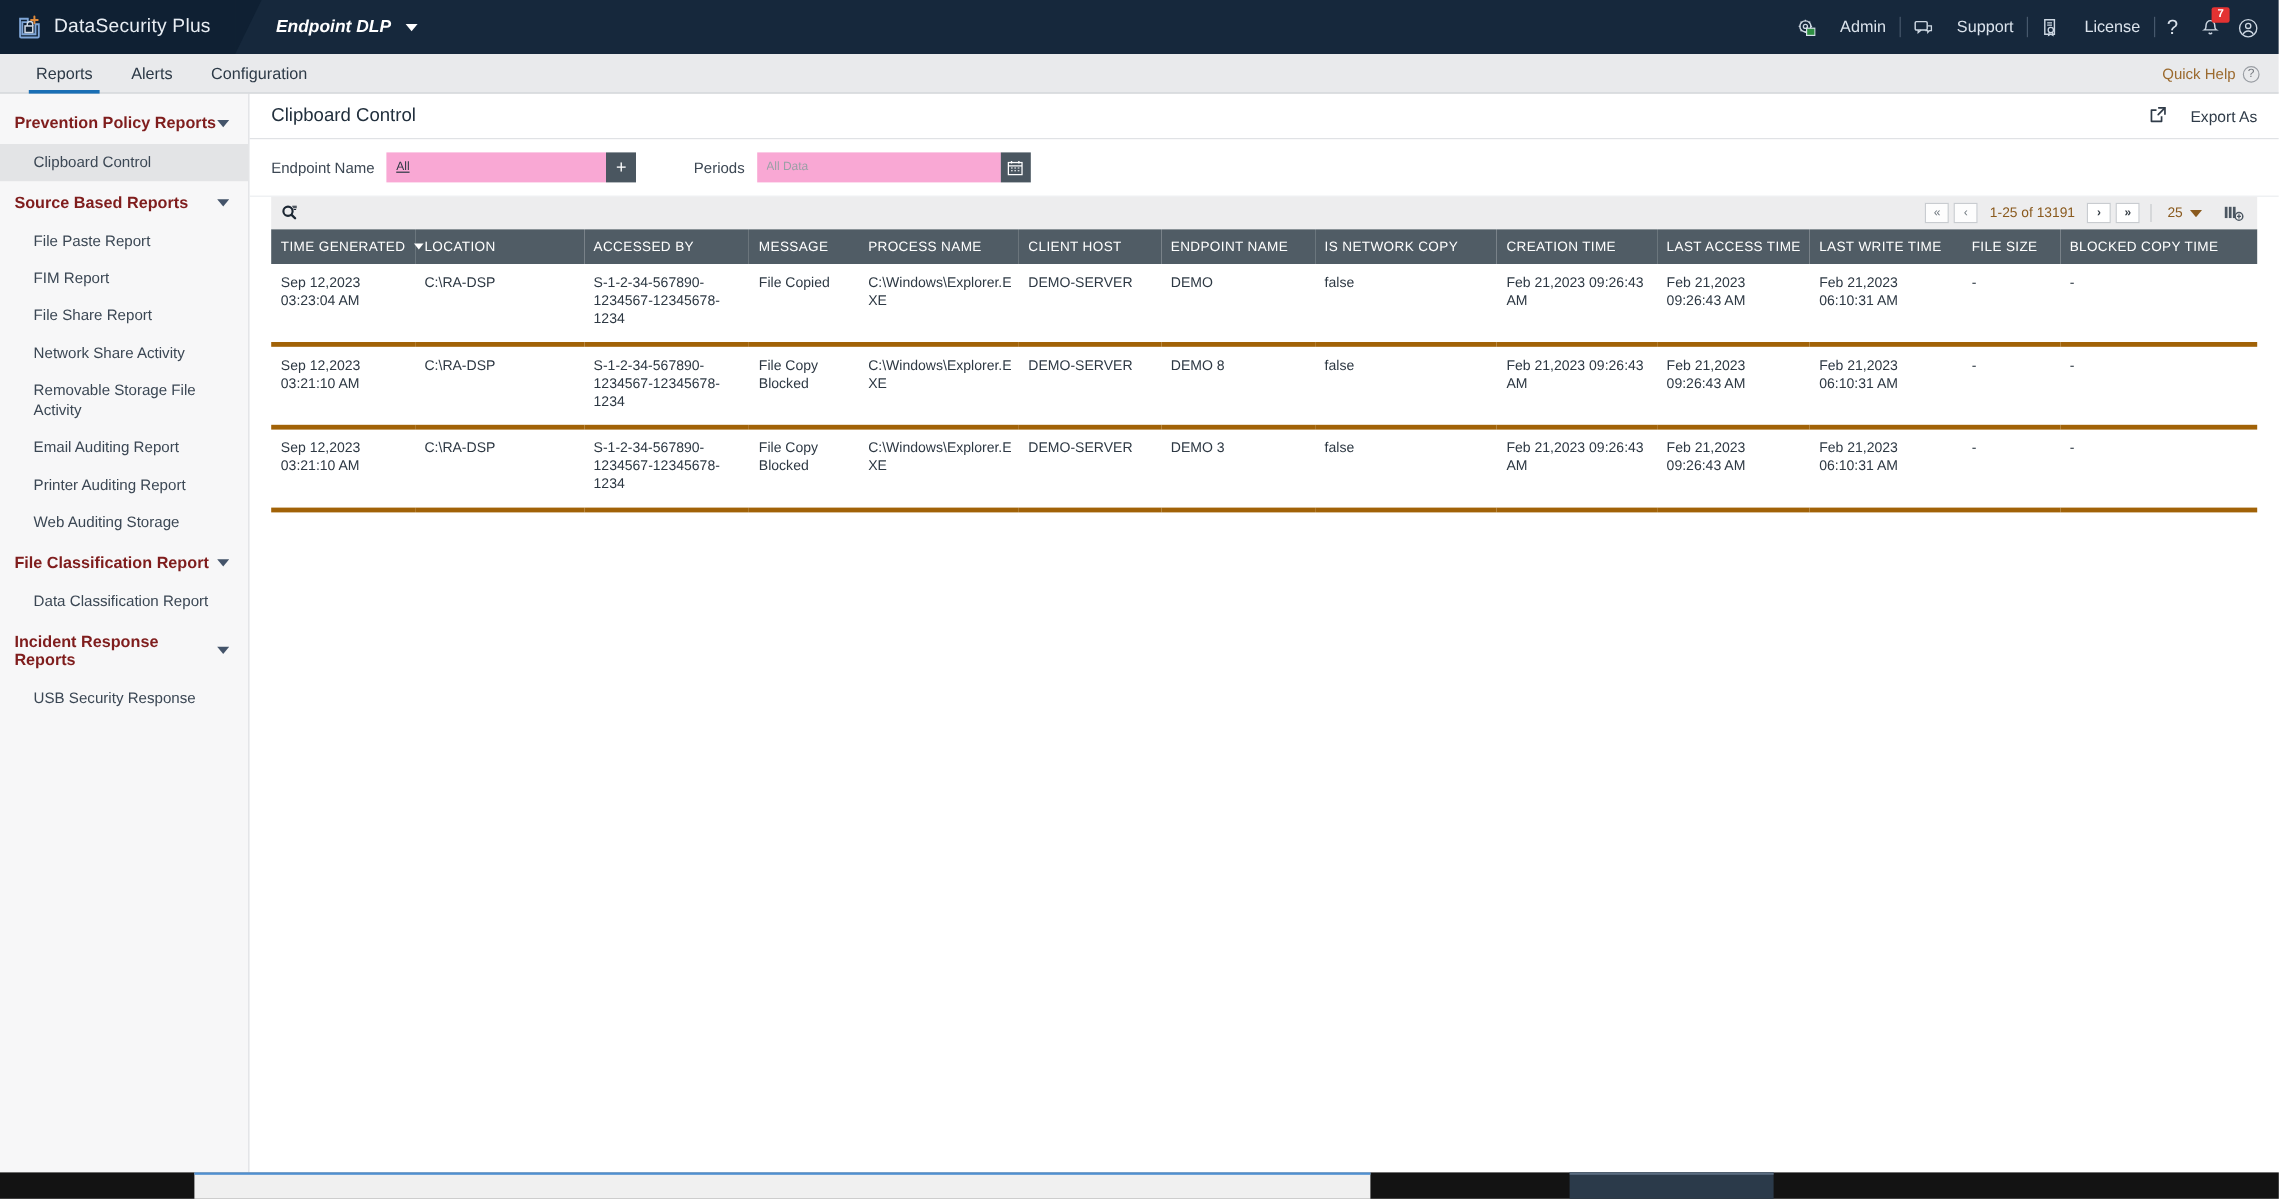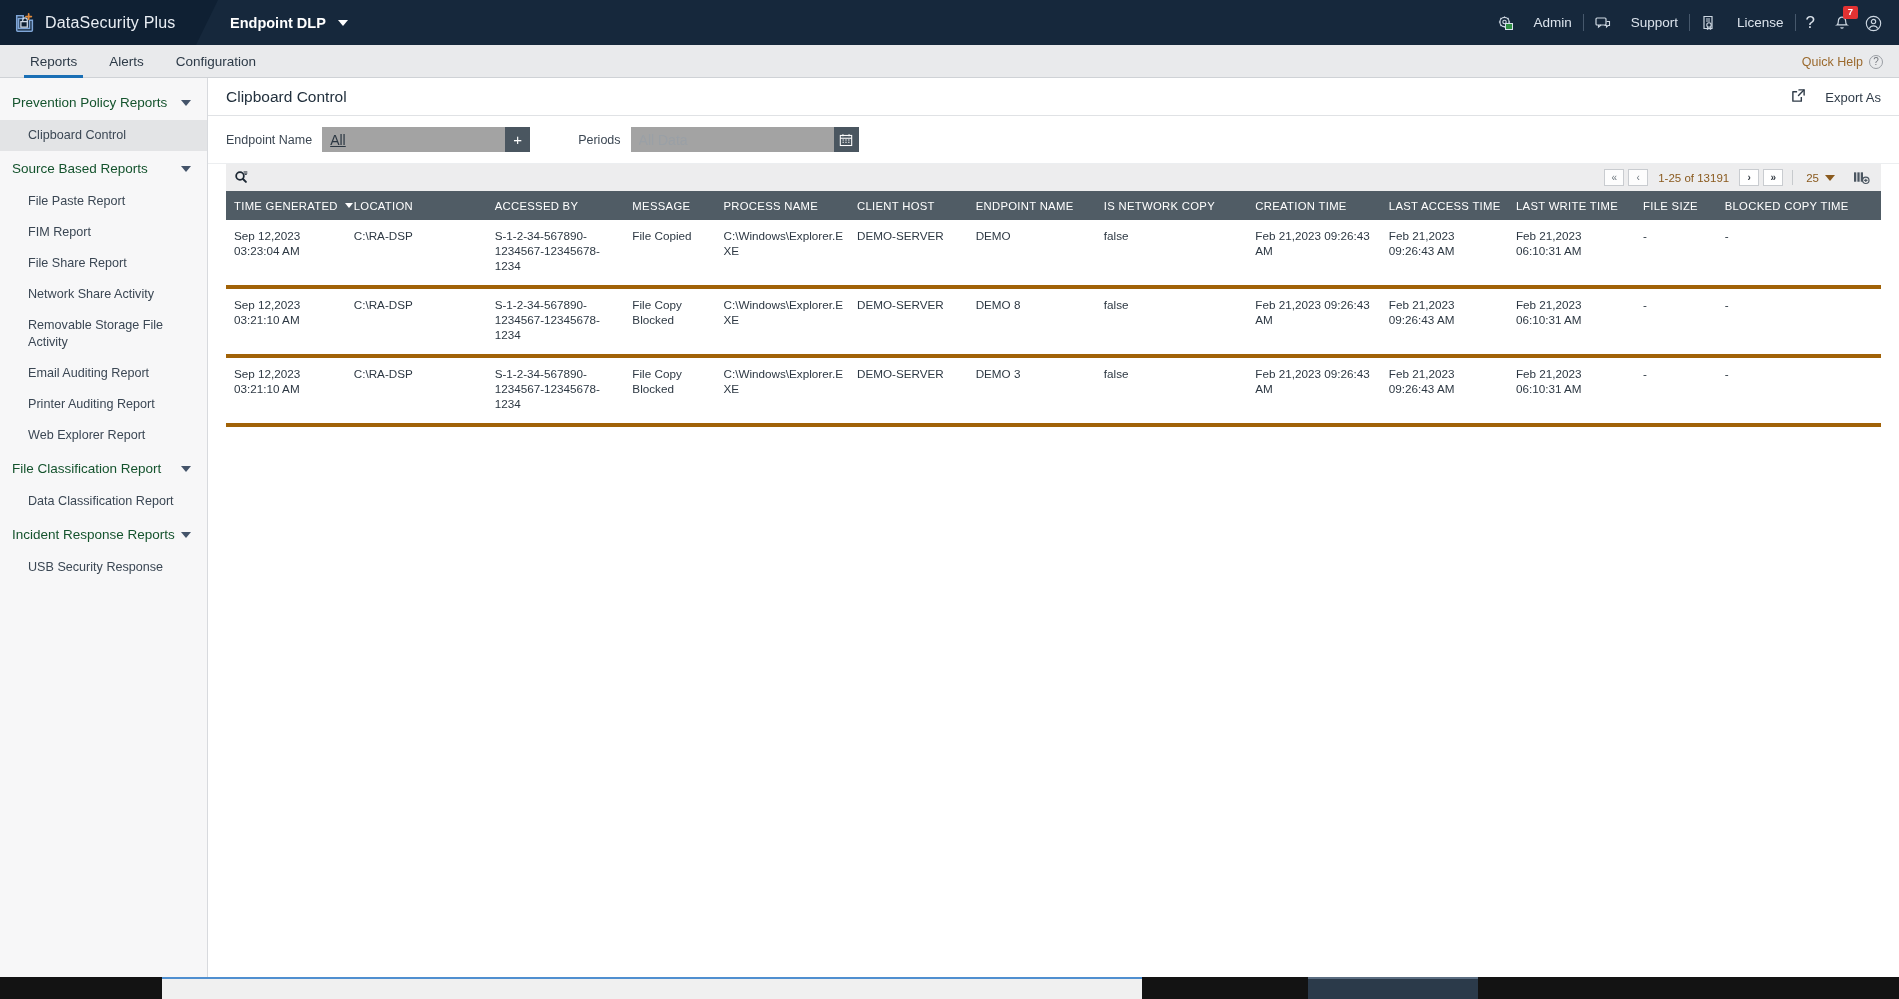--- a/index.html
+++ b/index.html
@@ -45,20 +45,21 @@
     white-space: nowrap;
   }
   .product-select {
     display: flex;
     align-items: center;
     margin-left: 34px;
     font-size: 14.5px;
     font-weight: bold;
     color: #ffffff;
     cursor: pointer;
+    font-style: italic;
   }
   .caret-down {
     width: 0; height: 0;
     border-left: 5px solid transparent;
     border-right: 5px solid transparent;
     border-top: 6px solid #ffffff;
     margin-left: 12px;
   }
   .topbar-right {
     position: absolute;
@@ -161,22 +162,22 @@
     border-right: 1px solid #d8dade;
     padding-top: 7px;
     overflow: hidden;
   }
   .grp {
     display: flex;
     align-items: center;
     justify-content: space-between;
     padding: 10px 16px 10px 12px;
     font-size: 13.5px;
-    font-weight: normal;
-    color: #14532d;
+    font-weight: bold;
+    color: #7f1d1d;
     cursor: pointer;
   }
   .grp-caret {
     width: 0; height: 0;
     border-left: 5px solid transparent;
     border-right: 5px solid transparent;
     border-top: 6px solid #44546a;
   }
   .leaf {
     padding: 7px 10px 7px 28px;
@@ -214,25 +215,25 @@
     height: 48px;
     display: flex;
     align-items: center;
     padding: 0 18px;
     gap: 10px;
     border-bottom: 1px solid #eceef0;
   }
   .f-label { font-size: 12.5px; color: #3c4753; white-space: nowrap; }
   .f-control { display: flex; align-items: stretch; height: 25px; }
   .f-input {
-    background: #a3a3a3;
+    background: #f9a8d4;
     border: none;
     width: 183px;
     height: 25px;
-    font-size: 14px;
+    font-size: 10px;
     color: #2b3742;
     padding: 0 8px;
     font-family: "Liberation Sans", sans-serif;
     text-decoration: underline;
   }
   .f-input.placeholder {
     text-decoration: none;
     width: 203px;
   }
   .f-input::placeholder { color: #9aa0a6; }
@@ -480,21 +481,21 @@
     <div class="leaf">
       <span>Removable Storage File Activity</span>
     </div>
     <div class="leaf">
       <span>Email Auditing Report</span>
     </div>
     <div class="leaf">
       <span>Printer Auditing Report</span>
     </div>
     <div class="leaf">
-      <span>Web Explorer Report</span>
+      <span>Web Auditing Storage</span>
     </div>
 
     <div class="grp">
       <span>File Classification Report</span>
       <span class="grp-caret"></span>
     </div>
     <div class="leaf">
       <span>Data Classification Report</span>
     </div>
 

